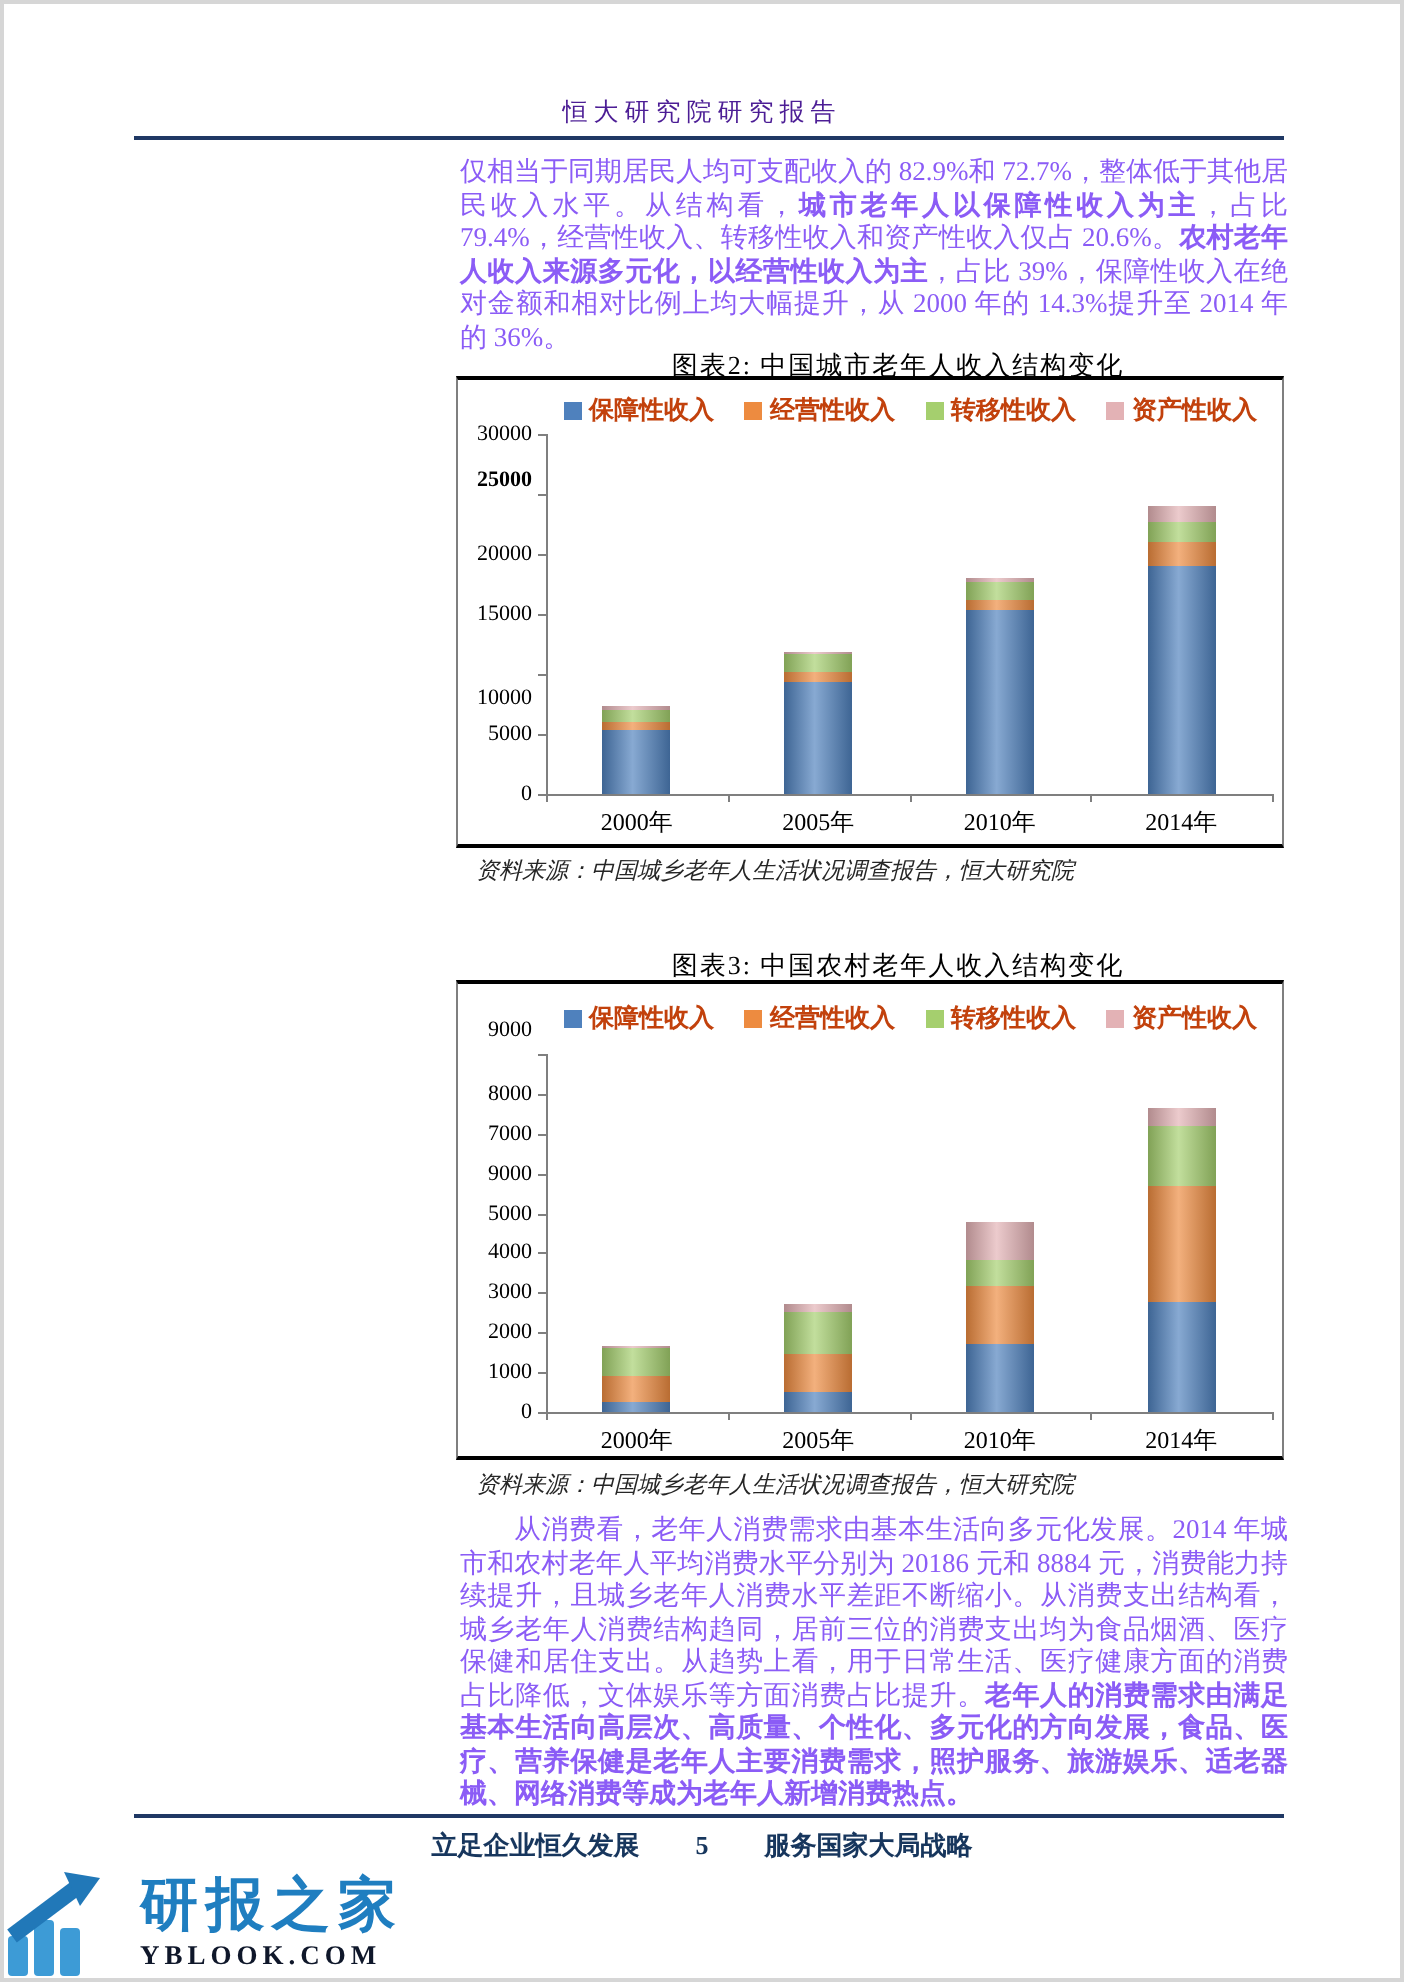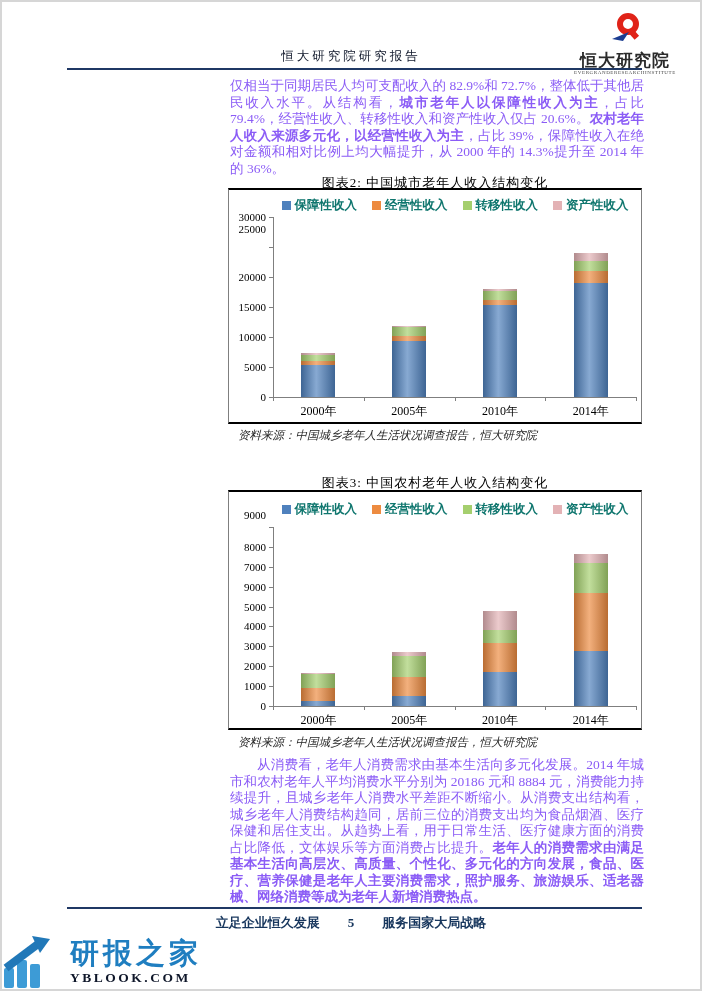--- a/index.html
+++ b/index.html
@@ -1,41 +1,41 @@
 <!DOCTYPE html>
 <html><head>
 <meta charset="utf-8">
 <style>
   html,body{margin:0;padding:0;background:#ffffff;}
   .page{position:relative;width:702px;height:991px;background:#ffffff;overflow:hidden;
         border:2px solid #d6d6d6;box-sizing:border-box;
         font-family:"Liberation Serif","DejaVu Serif",serif;color:#1a1a1a;}
   
   .hdr-title{position:absolute;top:46px;left:0;width:100%;text-align:center;
-             font-size:12.5px;letter-spacing:3px;color:#0f172a;}
+             font-size:12.5px;letter-spacing:3px;color:#4c1d95;}
   .hdr-logo{position:absolute;top:10px;right:14px;width:122px;text-align:center;}
   .hdr-logo .logo-cn{font-size:17px;font-weight:bold;color:#2b2b2b;letter-spacing:1px;line-height:18px;}
   .hdr-logo .logo-en{font-size:5px;letter-spacing:.6px;color:#444;line-height:6px;}
   .hdr-rule{position:absolute;top:66px;left:65px;width:575px;border-top:2px solid #1f3864;}
   
   .para{position:absolute;left:228px;width:414px;font-size:13.5px;line-height:16.5px;
         text-align:justify;color:#8b5cf6;}
   .para b{font-weight:bold;}
   #para1{top:76px;}
   #para2{top:755px;text-indent:2em;}
   
-  .chart-title{position:absolute;left:226px;width:414px;text-align:center;
+  .chart-title{position:absolute;left:240px;width:414px;text-align:center;
                font-size:13px;color:#000;letter-spacing:1px;}
   .chart-box{position:absolute;left:226px;width:414px;box-sizing:border-box;background:#fff;
              border-top:2px solid #000;border-bottom:2px solid #000;
              border-left:1px solid #7f7f7f;border-right:1px solid #7f7f7f;}
   .legend{position:absolute;left:44px;right:4px;display:flex;justify-content:center;gap:15px;}
   .legend-item{display:flex;align-items:center;gap:4px;}
   .legend-swatch{width:9px;height:9px;display:inline-block;}
-  .legend-label{font-size:12.5px;font-weight:bold;color:#0f766e;white-space:nowrap;}
+  .legend-label{font-size:12.5px;font-weight:bold;color:#c2410c;white-space:nowrap;}
   .ylab{position:absolute;width:40px;text-align:right;font-size:11px;color:#000;line-height:14px;}
   .ytick{position:absolute;width:4px;border-top:1px solid #7f7f7f;}
   .vaxis{position:absolute;border-left:1px solid #7f7f7f;}
   .haxis{position:absolute;border-top:1px solid #7f7f7f;}
   .btick{position:absolute;height:4px;border-left:1px solid #7f7f7f;}
   .bar-stack{position:absolute;display:flex;flex-direction:column;justify-content:flex-end;align-items:center;}
   .bar-seg{width:34px;background-image:linear-gradient(90deg,rgba(0,0,0,.22) 0%,rgba(255,255,255,.32) 45%,rgba(0,0,0,.22) 100%);}
   .cat-label{position:absolute;text-align:center;font-size:12px;color:#000;}
   .source{position:absolute;left:236px;width:404px;font-style:italic;font-size:11.5px;color:#262626;}
   
@@ -49,29 +49,20 @@
   .wm-text{display:flex;flex-direction:column;align-items:flex-start;line-height:1;}
   .wm-cn{font-size:29px;font-weight:bold;color:#1f7ec0;letter-spacing:4px;}
   .wm-en{font-size:13.5px;font-weight:bold;color:#0f172a;letter-spacing:2.5px;margin-top:3px;}
 </style>
 </head>
 <body>
 
 <div class="page">
 
   <div class="hdr-title">恒大研究院研究报告</div>
-  <div class="hdr-logo">
-    <svg width="38" height="36" viewBox="0 0 38 36">
-      <circle cx="22" cy="12" r="8" fill="none" stroke="#e02318" stroke-width="6"></circle>
-      <rect x="24.5" y="17" width="6" height="10" fill="#e02318" transform="rotate(-42 27.5 22)"></rect>
-      <path d="M6 27 L23 20 L17 29 Z" fill="#1b3d91"></path>
-    </svg>
-    <div class="logo-cn">恒大研究院</div>
-    <div class="logo-en">EVERGRANDERESEARCHINSTITUTE</div>
-  </div>
   <div class="hdr-rule"></div>
 
   <div class="para" id="para1"><span>仅相当于同期居民人均可支配收入的 82.9%和 72.7%，整体低于其他居民收入水平。从结构看，</span><b>城市老年人以保障性收入为主</b><span>，占比 79.4%，经营性收入、转移性收入和资产性收入仅占 20.6%。</span><b>农村老年人收入来源多元化，以经营性收入为主</b><span>，占比 39%，保障性收入在绝对金额和相对比例上均大幅提升，从 2000 年的 14.3%提升至 2014 年的 36%。</span></div>
 
   <div class="chart-title" style="top:172px">图表2: 中国城市老年人收入结构变化</div>
   <div class="chart-box" style="top:186px;height:236px">
       <div class="legend" style="top: 7px;">
         <div class="legend-item">
           <span class="legend-swatch" style="background: rgb(79, 129, 189);"></span>
           <span class="legend-label">保障性收入</span>
@@ -84,27 +75,27 @@
           <span class="legend-swatch" style="background: rgb(165, 207, 110);"></span>
           <span class="legend-label">转移性收入</span>
         </div>
         <div class="legend-item">
           <span class="legend-swatch" style="background: rgb(227, 178, 181);"></span>
           <span class="legend-label">资产性收入</span>
         </div>
       </div>
       <div class="ylab" style="top: 20px; left: 0px; width: 37px;">30000</div>
       <div class="ytick" style="left: 40px; top: 27px;"></div>
-      <div class="ylab" style="top: 32px; left: 0px; width: 37px;">25000</div>
+      <div class="ylab" style="top: 43px; left: 0px; width: 37px; font-weight: bold;">25000</div>
       <div class="ytick" style="left: 40px; top: 57px;"></div>
       <div class="ylab" style="top: 80px; left: 0px; width: 37px;">20000</div>
       <div class="ytick" style="left: 40px; top: 87px;"></div>
       <div class="ylab" style="top: 110px; left: 0px; width: 37px;">15000</div>
       <div class="ytick" style="left: 40px; top: 117px;"></div>
-      <div class="ylab" style="top: 140px; left: 0px; width: 37px;">10000</div>
+      <div class="ylab" style="top: 152px; left: 0px; width: 37px;">10000</div>
       <div class="ytick" style="left: 40px; top: 147px;"></div>
       <div class="ylab" style="top: 170px; left: 0px; width: 37px;">5000</div>
       <div class="ytick" style="left: 40px; top: 177px;"></div>
       <div class="ylab" style="top: 200px; left: 0px; width: 37px;">0</div>
       <div class="ytick" style="left: 40px; top: 207px;"></div>
       <div class="vaxis" style="left: 44px; top: 27px; height: 180px;"></div>
       <div class="haxis" style="left: 44px; top: 207px; width: 363px;"></div>
       <div class="btick" style="left: 44px; top: 207px;"></div>
       <div class="btick" style="left: 134.75px; top: 207px;"></div>
       <div class="btick" style="left: 225.5px; top: 207px;"></div>

